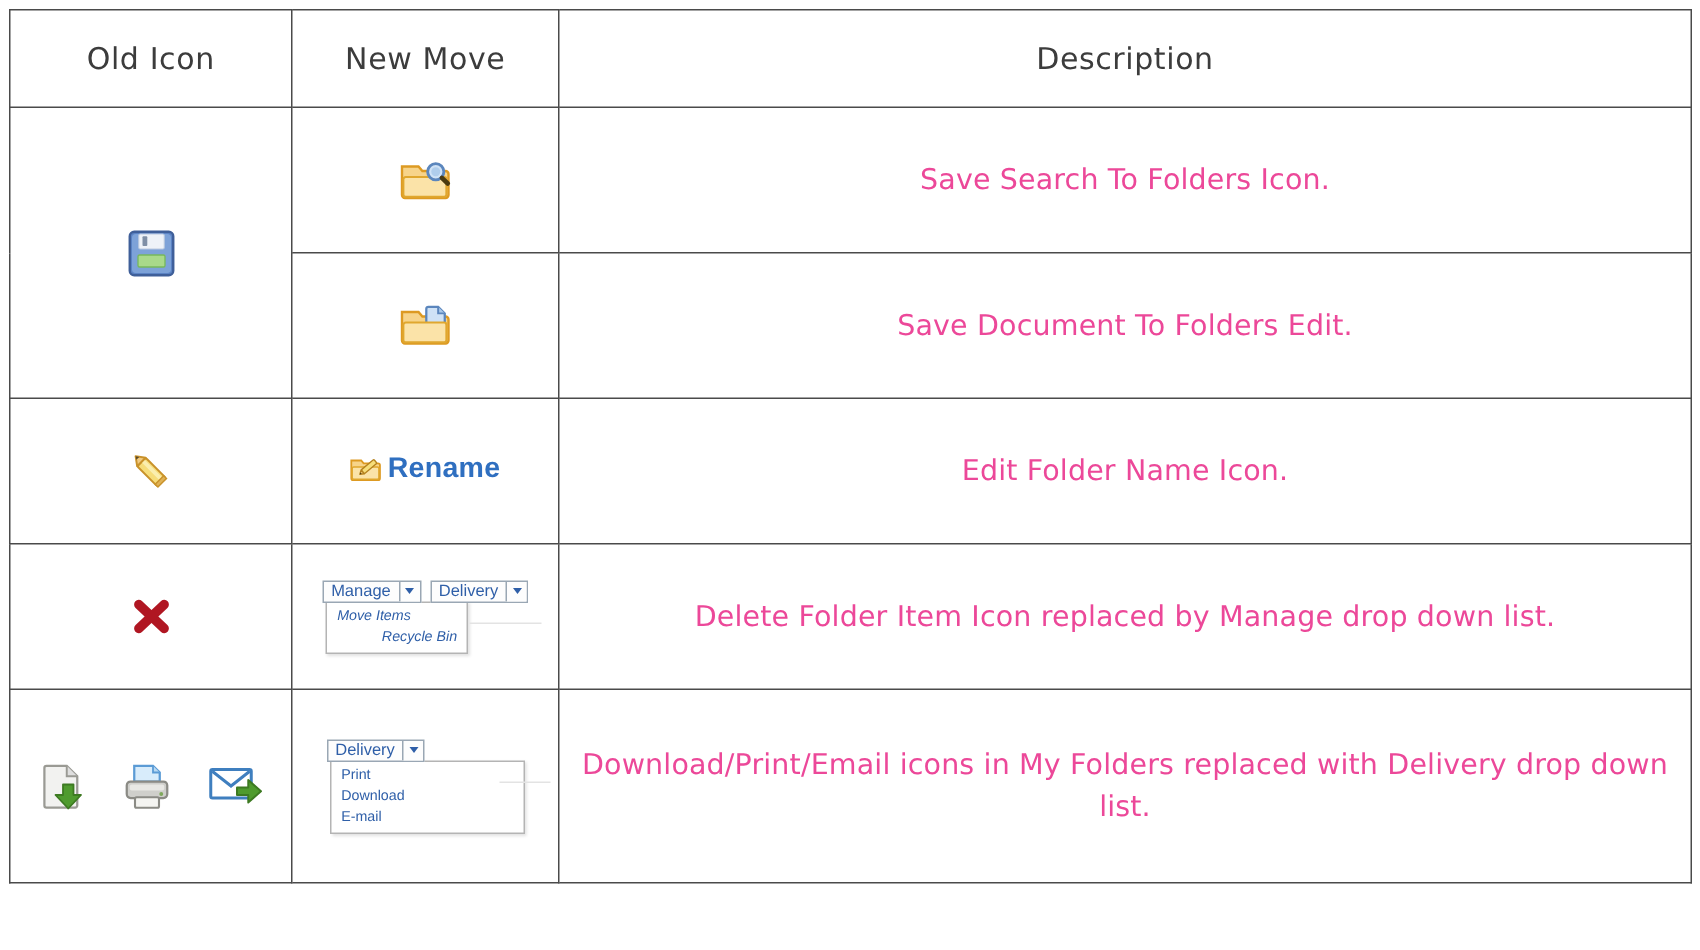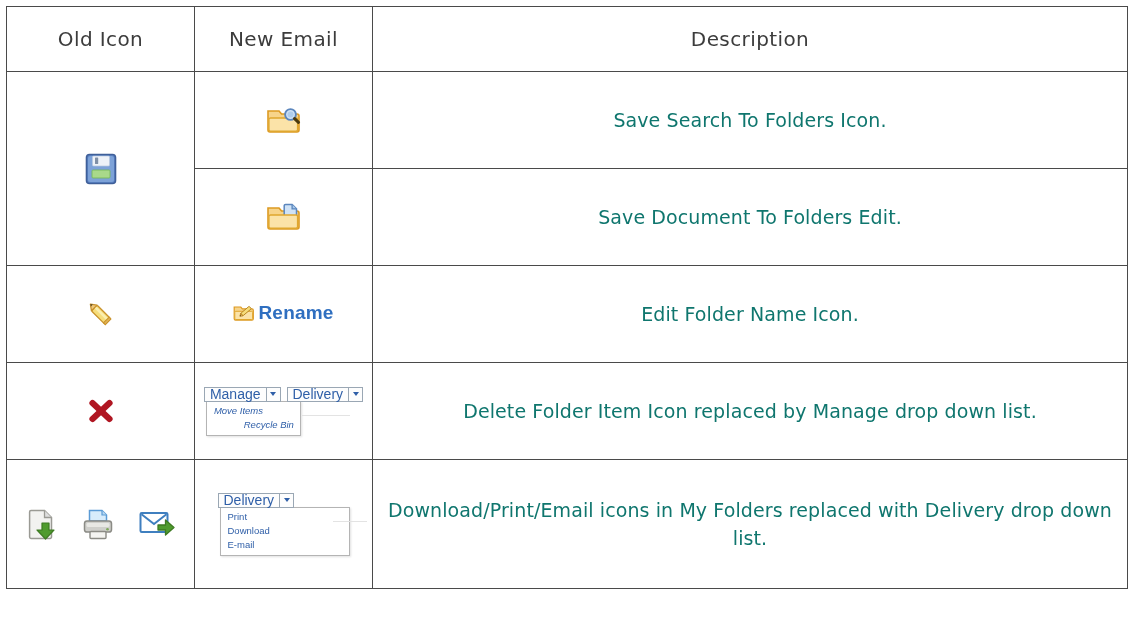--- a/index.html
+++ b/index.html
@@ -44,21 +44,21 @@
     color: #3c3c3c;
     letter-spacing: 0.4px;
     font-family: "DejaVu Sans", sans-serif;
   }
   .hdr-text {
     display: block;
     font-weight: 400;
   }
   .desc-cell {
     font-size: 19px;
-    color: #0f766e;
+    color: #ec4899;
     line-height: 1.5;
     padding: 10px 22px;
     letter-spacing: 0.1px;
   }
   .desc-text { display: block; }
 
   .old-cell { height: 96px; }
   .new-cell { height: 96px; }
 
   .icon-row-inline {
@@ -118,21 +118,21 @@
   .dd-btn {
     display: inline-flex;
     align-items: stretch;
     border: 1px solid #9aa7b4;
     background: #fdfdfd;
     height: 15px;
     box-sizing: border-box;
   }
   .dd-btn .dd-label {
     font-family: "Liberation Sans", sans-serif;
-    font-size: 14px;
+    font-size: 11px;
     color: #2f5fa8;
     padding: 0 5px;
     line-height: 13px;
     white-space: nowrap;
   }
   .dd-btn .dd-arrow {
     border-left: 1px solid #9aa7b4;
     width: 13px;
     display: flex;
     align-items: center;
@@ -180,21 +180,21 @@
       <col class="c-old">
         <col class="c-new">
         <col class="c-desc">
     </colgroup>
     <thead>
       <tr>
         <th class="hdr-cell">
           <span class="hdr-text">Old Icon</span>
         </th>
         <th class="hdr-cell">
-          <span class="hdr-text">New Email</span>
+          <span class="hdr-text">New Move</span>
         </th>
         <th class="hdr-cell">
           <span class="hdr-text">Description</span>
         </th>
       </tr>
     </thead>
     <tbody>
 
       <tr>
         <td class="old-cell" rowspan="2">

